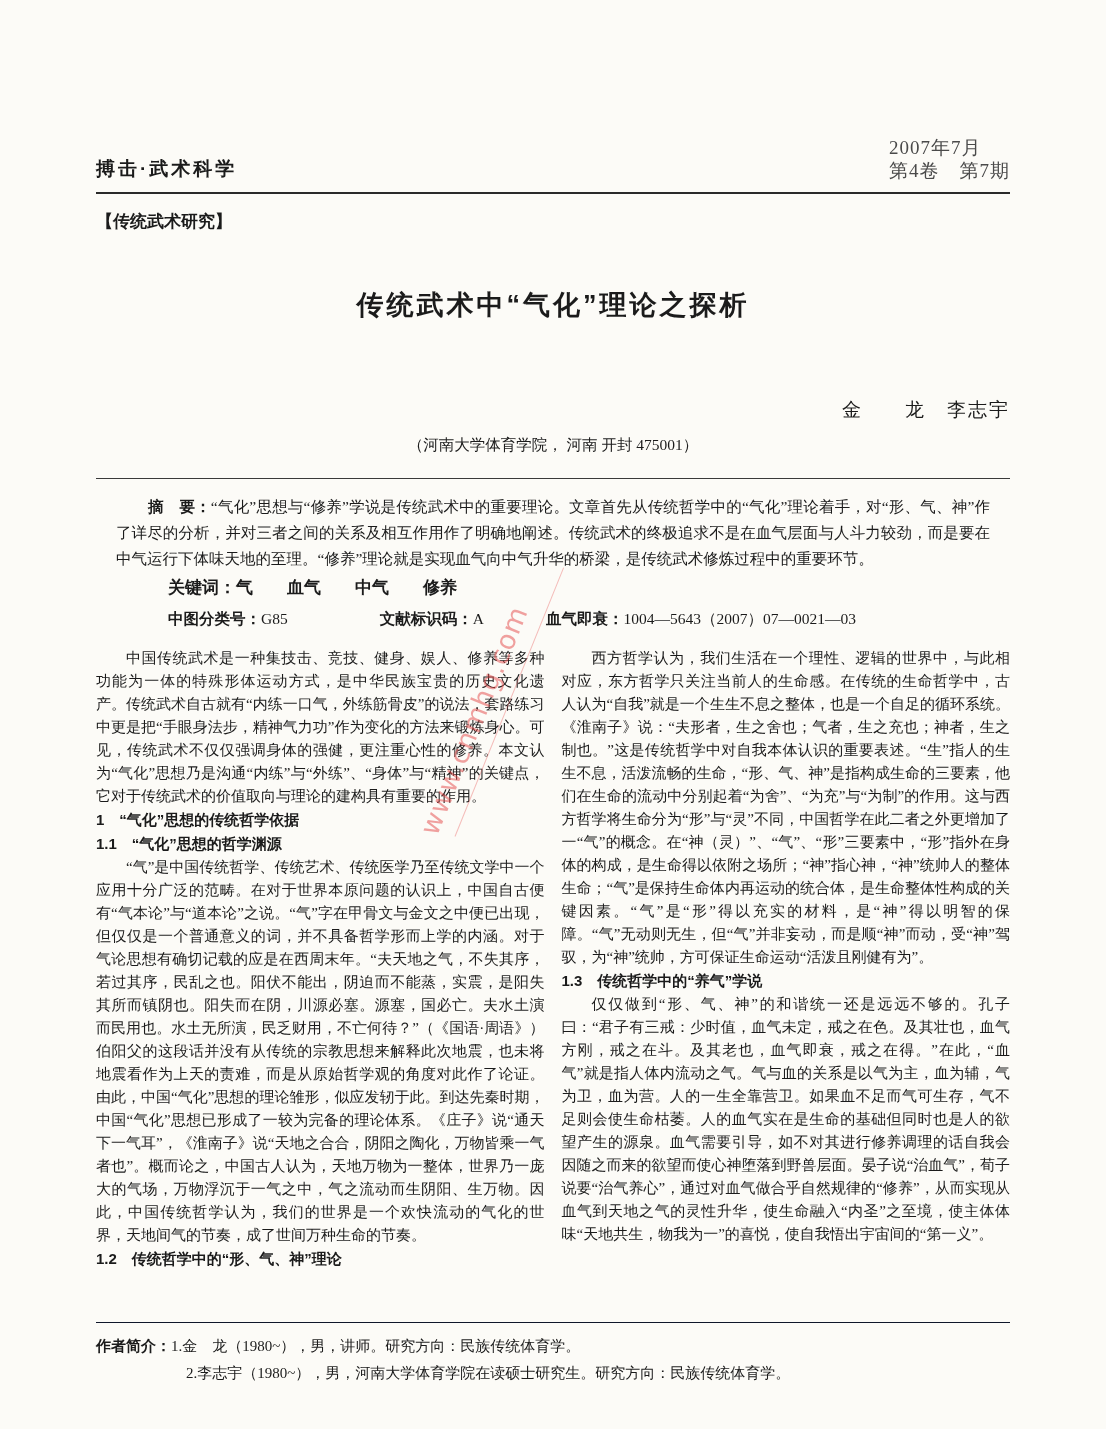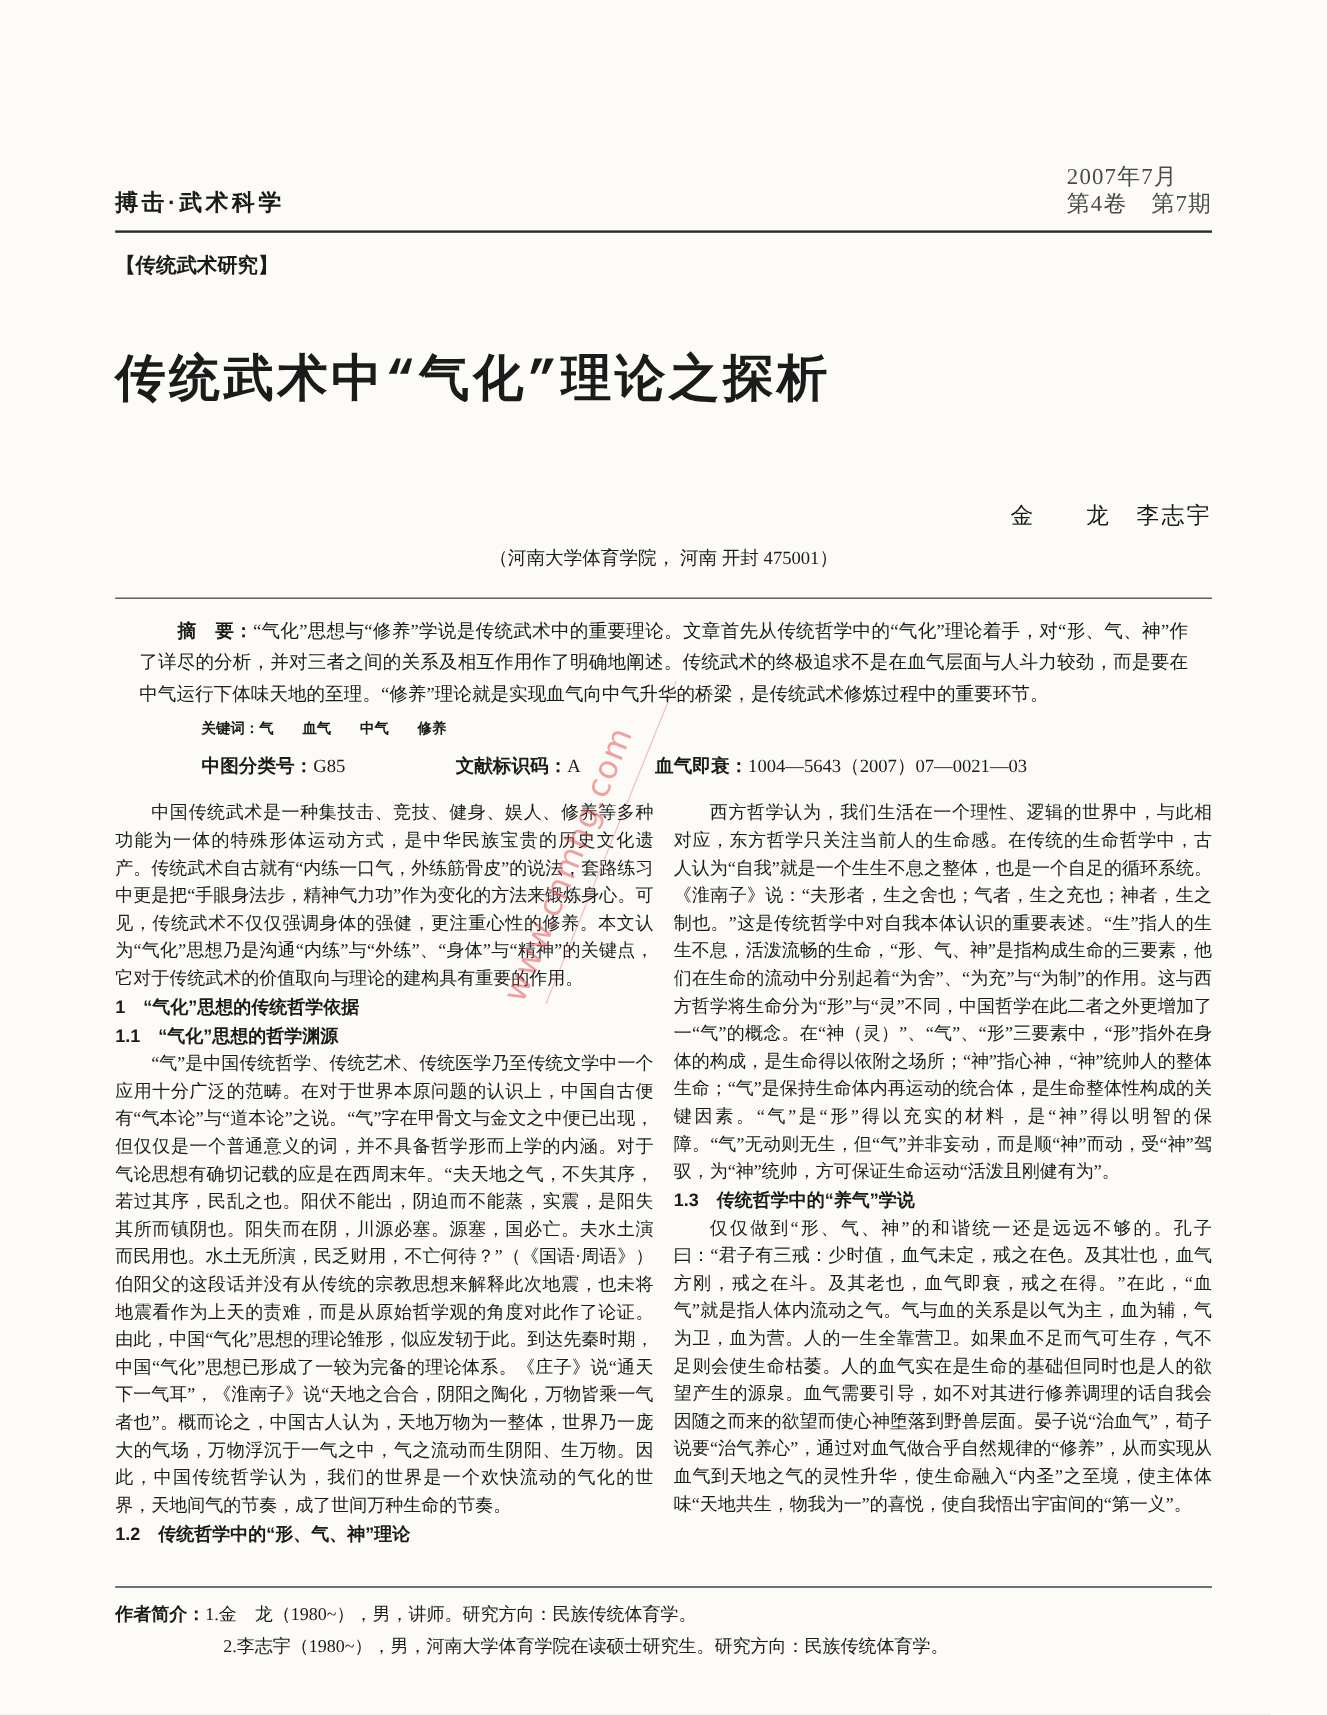--- a/index.html
+++ b/index.html
@@ -21,37 +21,37 @@
     font-size: 19px; letter-spacing: 3px;
   }
   .issue-info { font-size: 19px; color: #4a4a4a; line-height: 23px; letter-spacing: 1px; text-align: left; }
 
   .section-tag {
     margin-top: 16px; font-family: Liberation Mono, monospace;
     font-weight: bold; font-size: 17px;
   }
 
   .title {
-    margin: 54px 0 0; text-align: left;
-    font-family: Liberation Mono, monospace;
-    font-size: 42px; font-weight: bold; letter-spacing: 3px;
+    margin: 54px 0 0; text-align: center;
+    font-family: Liberation Sans, sans-serif;
+    font-size: 27px; font-weight: bold; letter-spacing: 3px;
   }
   .authors { margin-top: 74px; text-align: right; font-size: 19px; letter-spacing: 2px; }
   .affiliation { margin-top: 12px; text-align: center; font-size: 15.5px; }
 
   
   .abstract-wrap { margin-top: 22px; border-top: 1px solid #3a3a3a; padding: 15px 20px 0; }
   .abstract { font-size: 15.5px; line-height: 26px; text-align: justify; text-indent: 32px; margin: 0; }
   .abstract .label, .keywords .label, .meta-line .label, .bio .label {
     font-family: "Liberation Sans", sans-serif; font-weight: bold;
   }
   .keywords {
     margin-top: 2px; padding: 0 20px 0 52px;
     font-family: "Liberation Sans", sans-serif; font-weight: bold;
-    font-size: 12px; line-height: 27px;
+    font-size: 17px; line-height: 27px;
   }
   .meta-line { margin-top: 4px; padding: 0 20px 0 52px; font-size: 15.5px; line-height: 27px; }
   .meta-item-1 { margin-right: 92px; }
   .meta-item-2 { margin-right: 62px; }
 
   
   .columns {
     display: flex; gap: 17px; margin-top: 15px; height: 692px; overflow: hidden;
     font-size: 15px; line-height: 23px; text-align: justify;
   }

